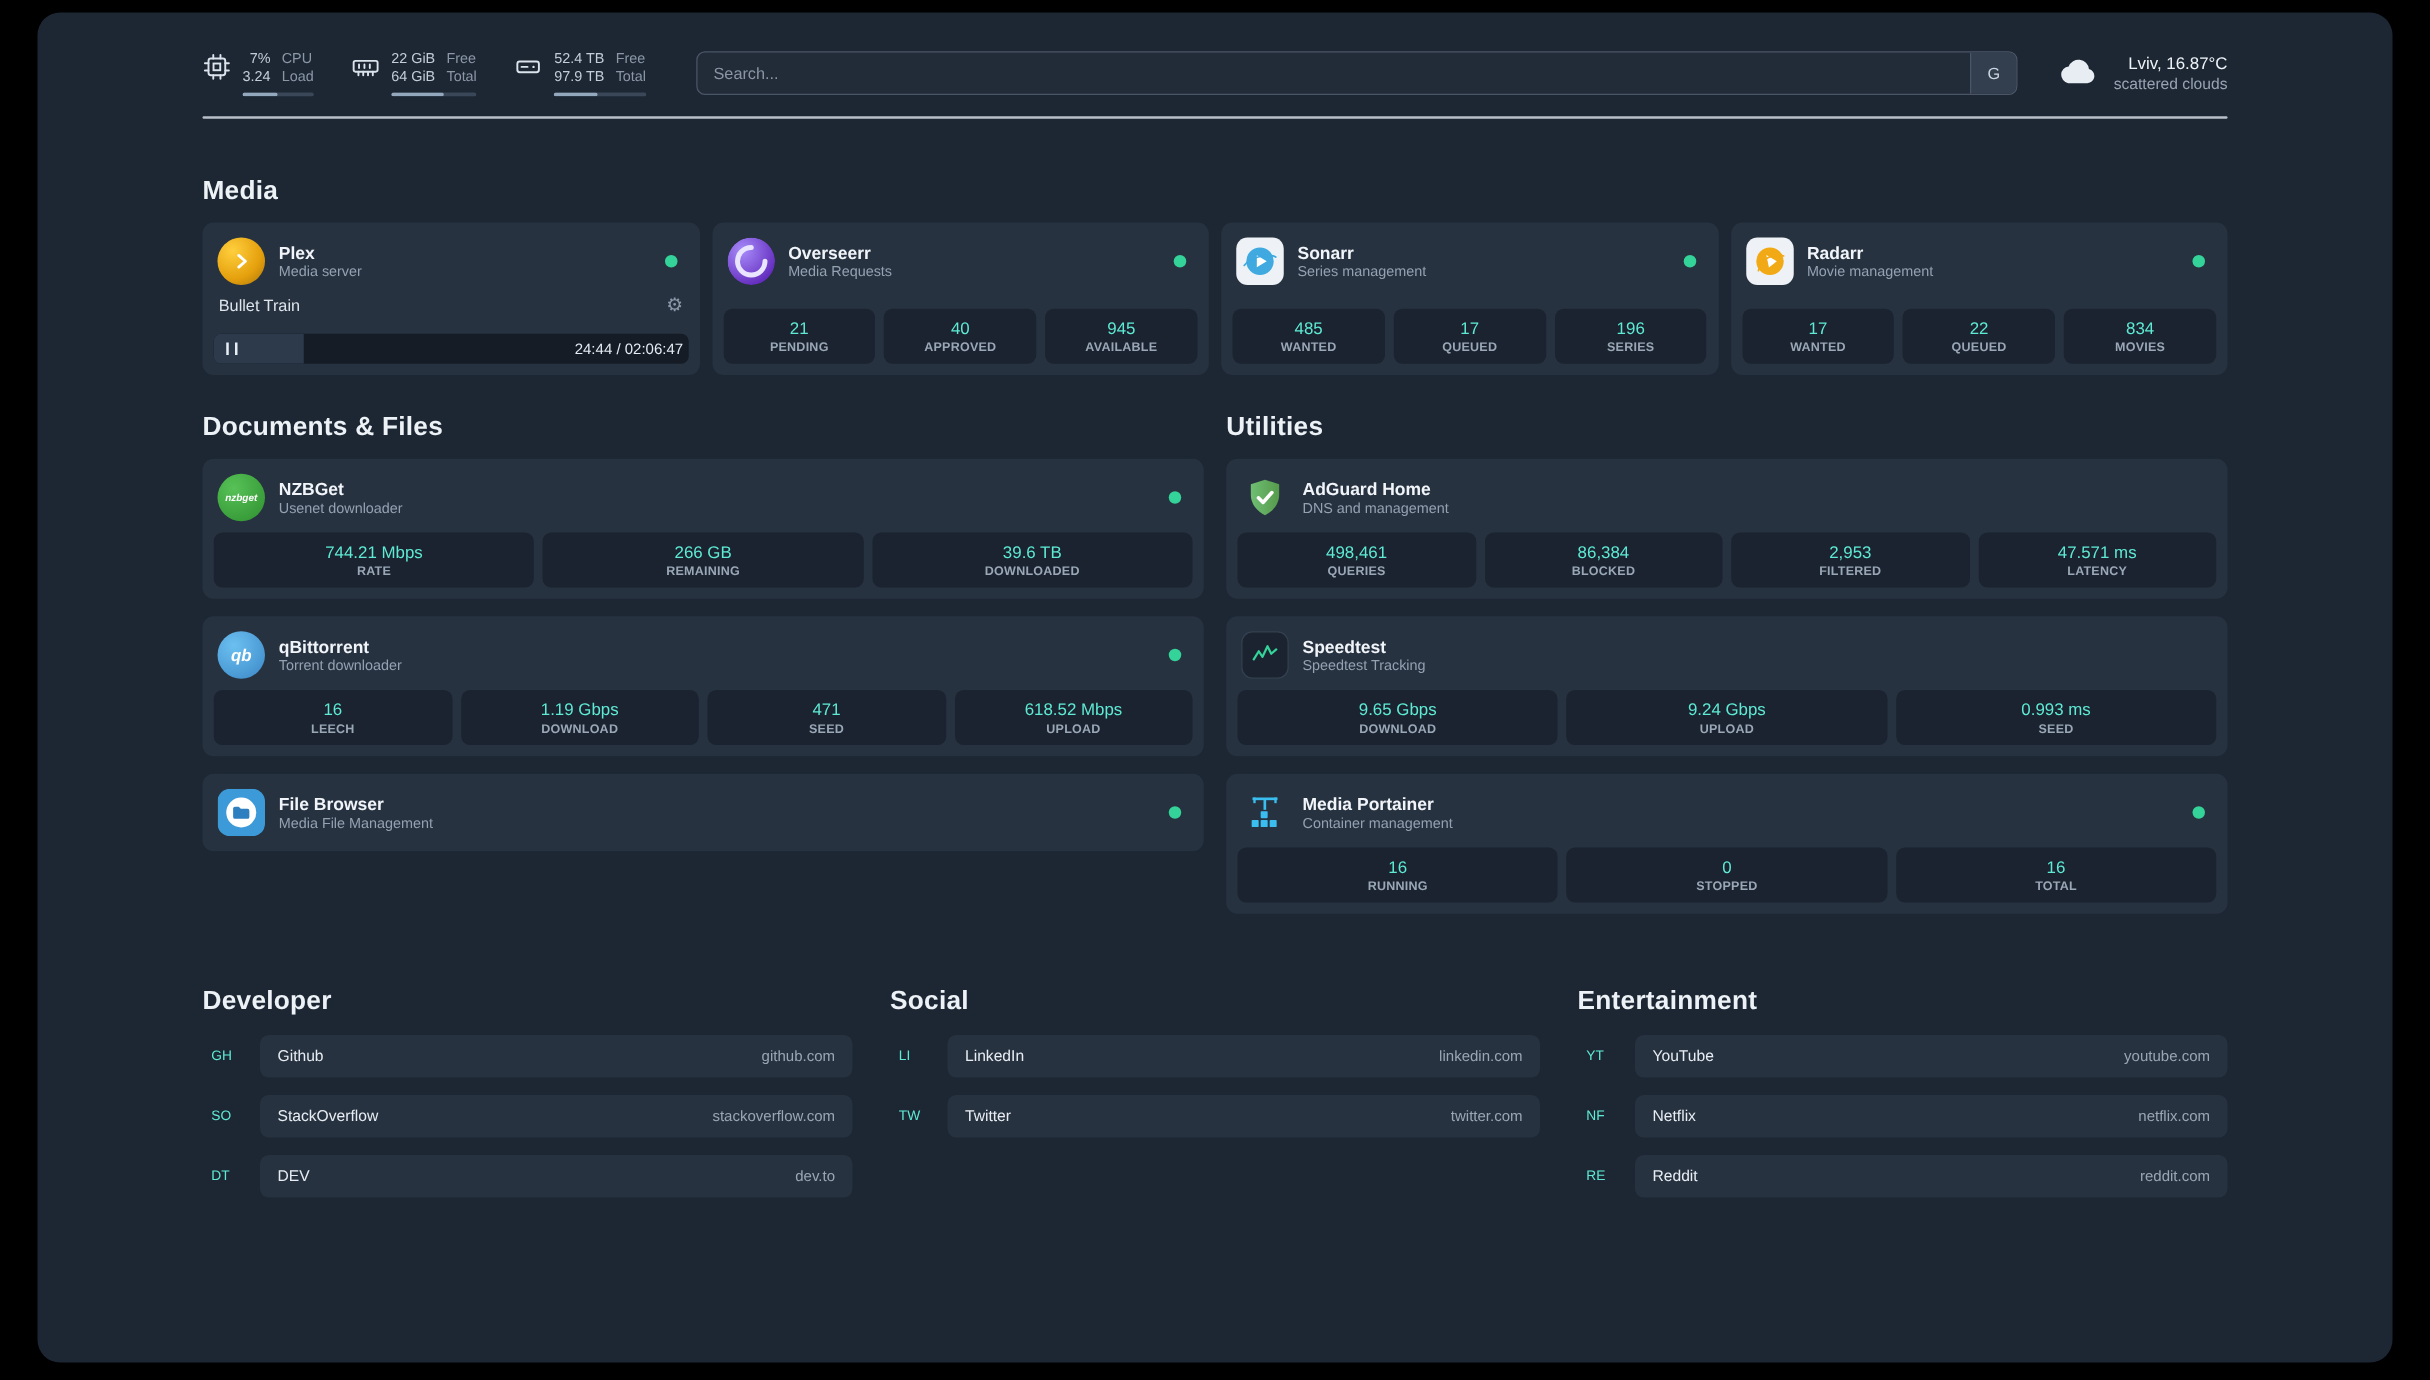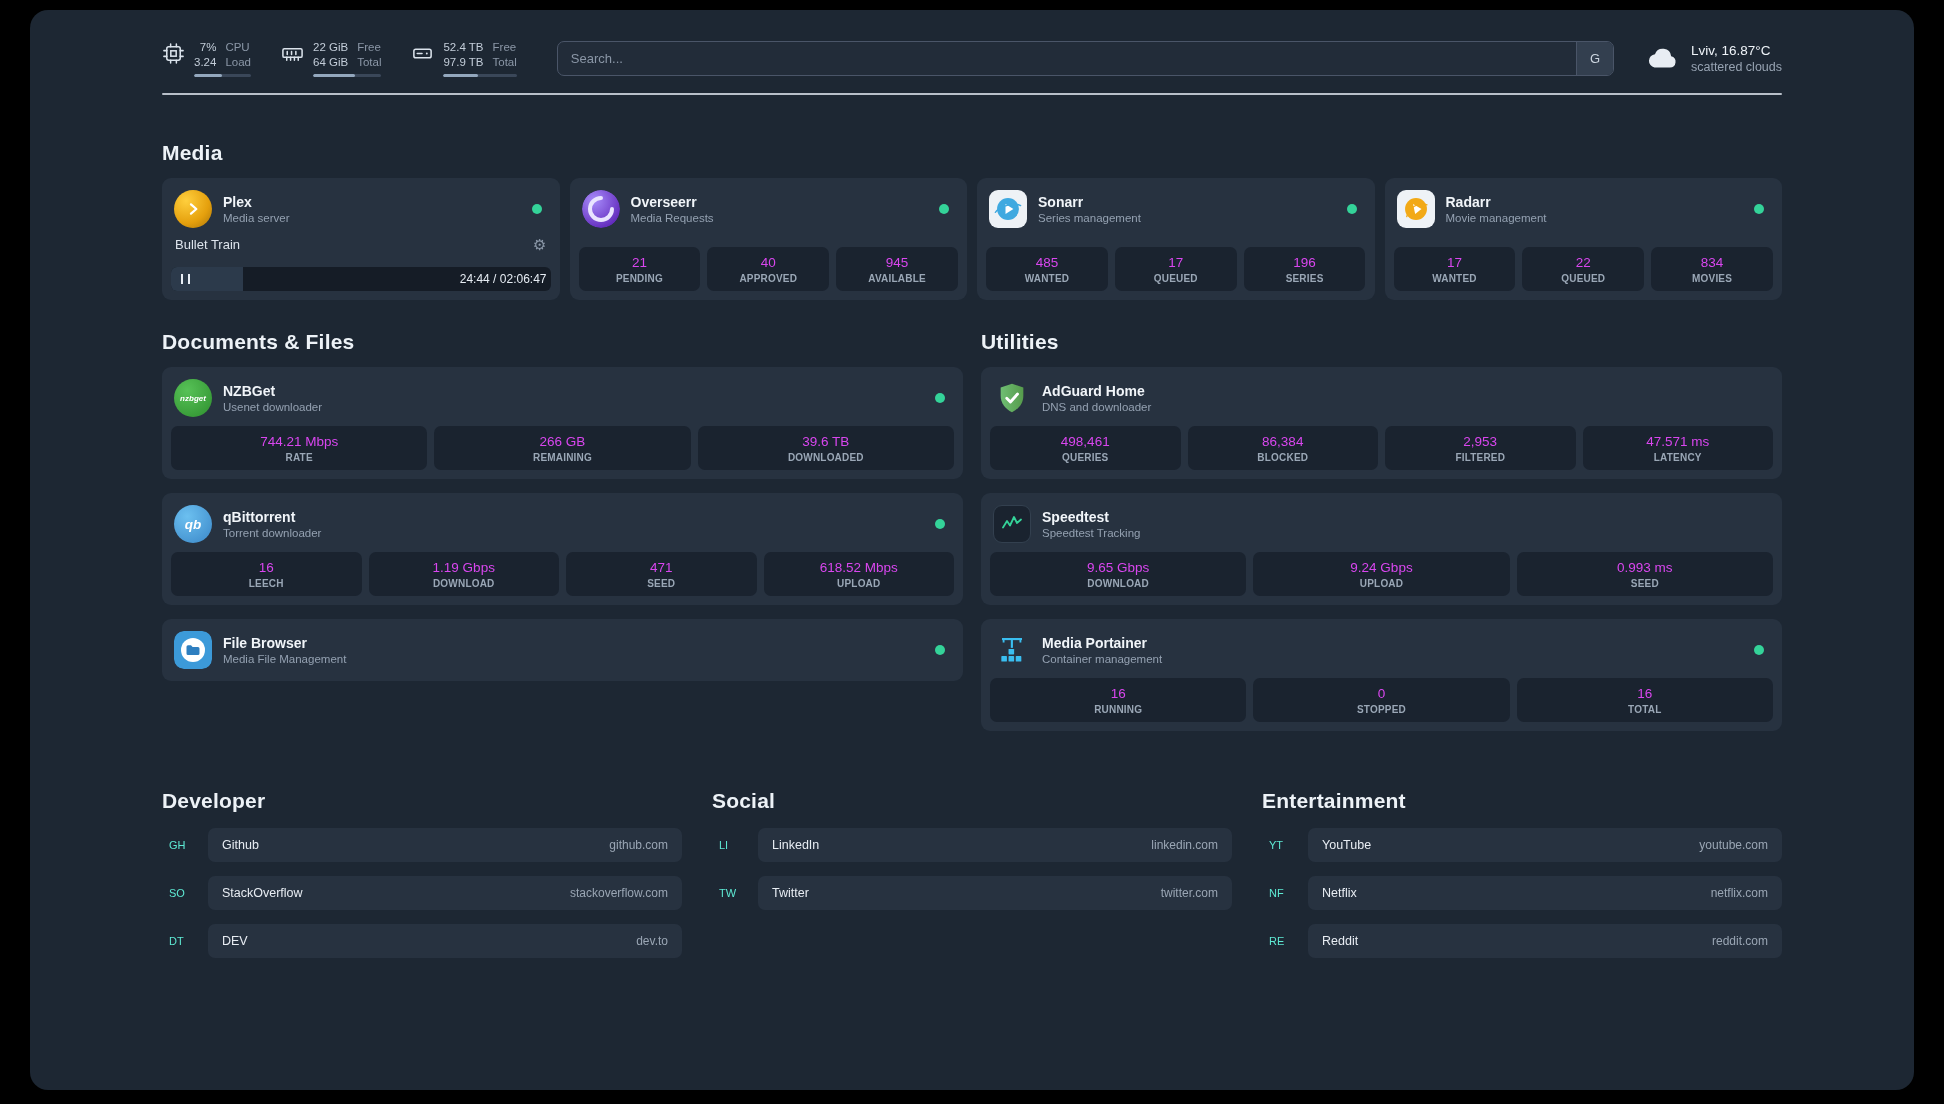--- a/index.html
+++ b/index.html
@@ -29,21 +29,21 @@
   .searchbar { flex: 1; display: flex; height: 35px; margin: 0 30px 0 10px;
     background: #222c39; border: 1px solid #4a5568; border-radius: 7px; overflow: hidden; }
   .searchbar input { flex: 1; border: 0; outline: 0; background: transparent;
     color: #dfe6ee; font-size: 13px; padding: 0 13px; font-family: inherit; }
   .searchbar input::placeholder { color: #8a96a6; }
   .search-btn { width: 37px; background: #333f4f; color: #cdd6e0; display: flex;
     align-items: center; justify-content: center; font-size: 13px; cursor: pointer;
     border-left: 1px solid #4a5568; }
 
   .weather { display: flex; align-items: center; gap: 11px; }
-  .weather-line1 { font-size: 13.5px; color: #eef3f8; }
+  .weather-line1 { font-size: 13.5px; color: #eef3f8; text-align: right; }
   .weather-line2 { font-size: 12.5px; color: #97a3b2; margin-top: 2px; }
 
   .divider { height: 2px; background: #d3dae4; opacity: .85; border-radius: 1px; margin-top: 16px; }
 
   
   .section-title { font-size: 21px; font-weight: 600; color: #edf2f7; letter-spacing: .2px; }
   .media-section { margin-top: 46px; }
   .media-grid { display: grid; grid-template-columns: repeat(4, 1fr); gap: 10px; margin-top: 13px; }
   .media-grid .card { min-height: 122px; }
 
@@ -52,21 +52,21 @@
   .card.compact .card-head { padding-bottom: 3px; }
   .svc-icon { width: 38px; height: 38px; flex: none; display: flex; align-items: center;
     justify-content: center; border-radius: 9px; overflow: hidden; }
   .svc-name { font-size: 14px; font-weight: 600; color: #f1f5f9; }
   .svc-desc { font-size: 11.5px; color: #94a1b1; margin-top: 2px; }
   .dot { width: 10px; height: 10px; border-radius: 50%; margin-left: auto; margin-right: 6px;
     flex: none; background: var(--dot, #34d399); }
 
   .stats { display: flex; gap: 7px; margin-top: auto; }
   .stat { flex: 1; background: #1a232f; border-radius: 7px; text-align: center; padding: 8px 4px 7px; }
-  .stat-v { font-size: 13.5px; color: #d946ef; }
+  .stat-v { font-size: 13.5px; color: #5eead4; }
   .stat-l { font-size: 10px; font-weight: 700; color: #9aa7b6; margin-top: 3px; letter-spacing: .02em; }
 
   
   .player-row { display: flex; align-items: center; justify-content: space-between; padding: 0 4px 7px; }
   .player-title { font-size: 13px; color: #dde4ec; }
   .gear { color: #8b98a8; font-size: 15px; cursor: pointer; line-height: 1; }
   .player-bar { position: relative; height: 24px; border-radius: 6px; background: #151c26;
     overflow: hidden; display: flex; align-items: center; margin-top: auto; }
   .player-fill { position: absolute; left: 0; top: 0; bottom: 0; background: #2c3a4b; width: 0; }
   .pause-btn { position: relative; margin-left: 10px; width: 9px; height: 10px;
@@ -424,21 +424,21 @@
                         <stop offset="0" stop-color="#6fbe73"></stop>
                         <stop offset="1" stop-color="#569b4c"></stop>
                       </linearGradient>
                     </defs>
                     <path d="M12 2l8 2.5v6c0 5-3.2 9.1-8 11.5-4.8-2.4-8-6.5-8-11.5v-6z" fill="url(#agg)"></path>
                     <path d="M8.3 12.2l2.6 2.6 5-5.6" stroke="#fff" stroke-width="2" fill="none" stroke-linecap="round" stroke-linejoin="round"></path>
                   </svg>
               </div>
               <div>
                 <div class="svc-name">AdGuard Home</div>
-                <div class="svc-desc">DNS and downloader</div>
+                <div class="svc-desc">DNS and management</div>
               </div>
             </div>
             <div class="stats">
               <div class="stat">
                 <div class="stat-v">498,461</div>
                 <div class="stat-l">QUERIES</div>
               </div>
               <div class="stat">
                 <div class="stat-v">86,384</div>
                 <div class="stat-l">BLOCKED</div>

